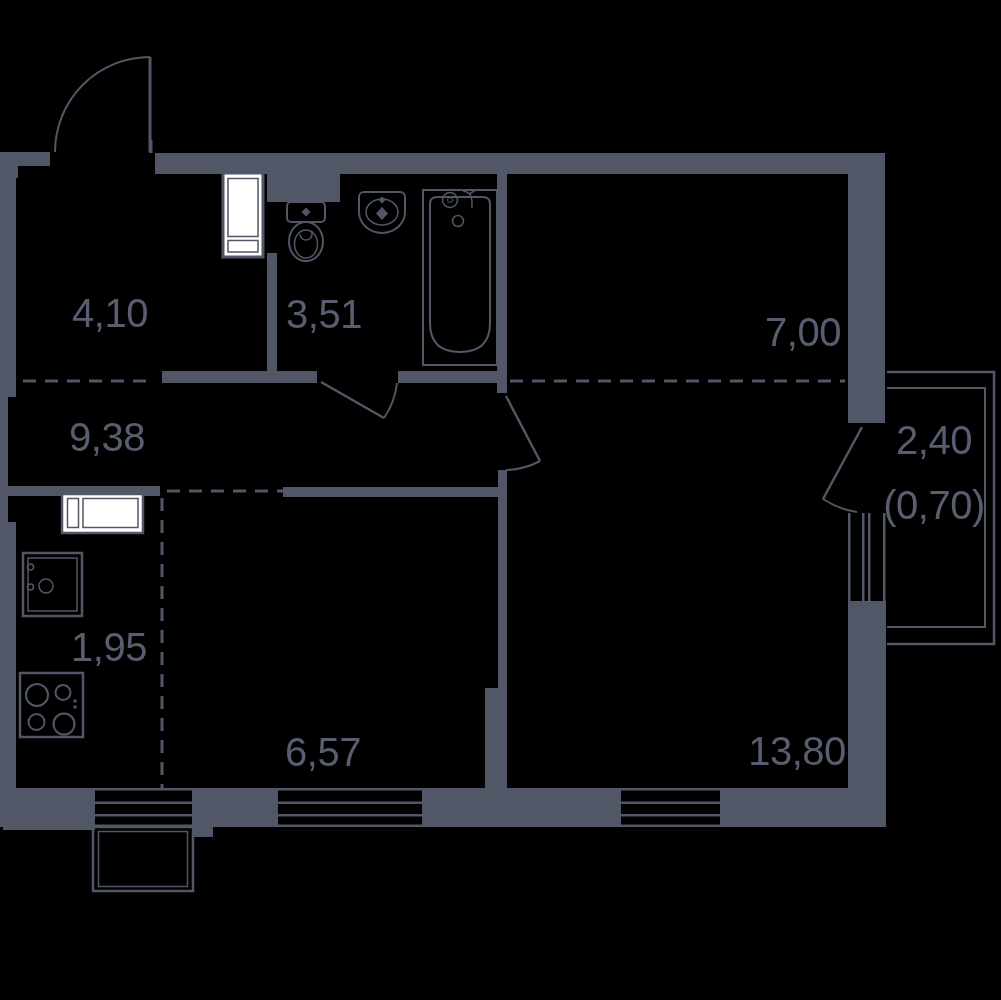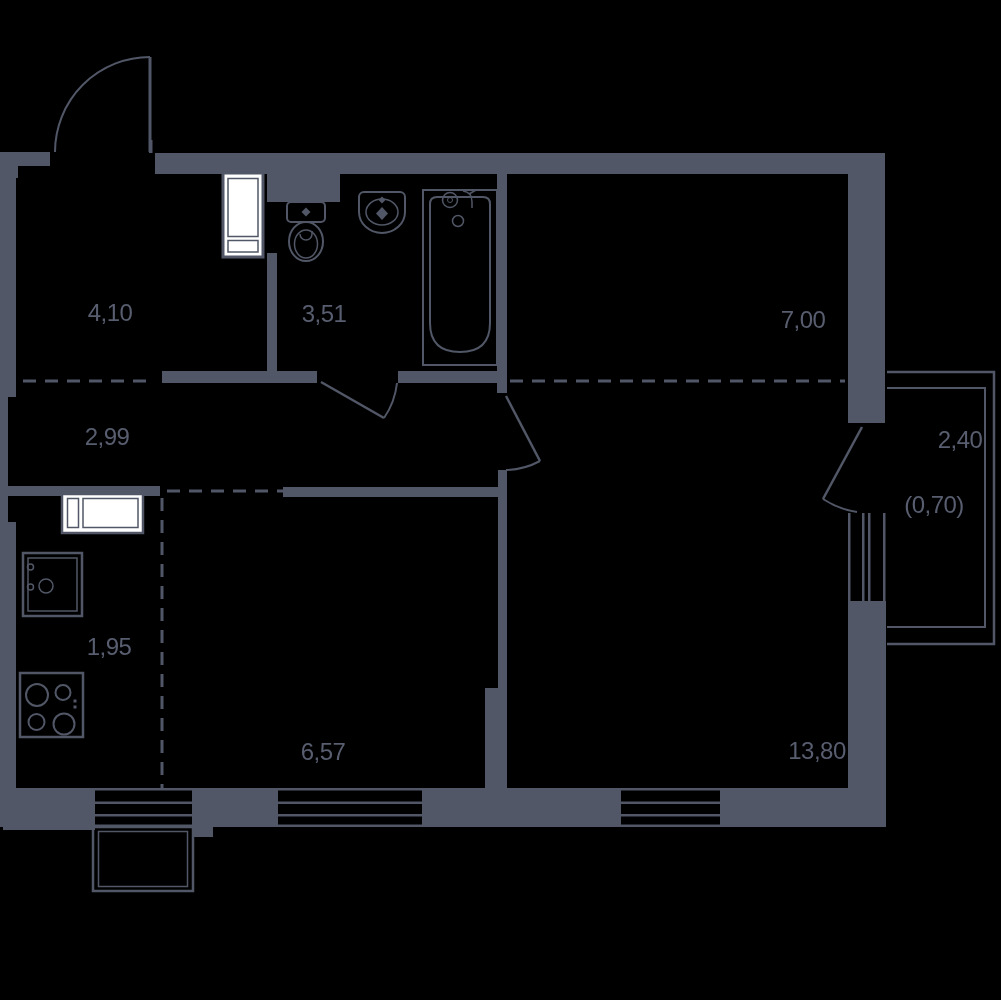--- a/index.html
+++ b/index.html
@@ -13,21 +13,21 @@
     position:relative;width:1001px;height:1000px;background:var(--bg);
     font-family:"Liberation Sans", sans-serif;overflow:hidden;
   }
   #plan-svg{position:absolute;left:0;top:0;}
   .ln{fill:none;stroke:var(--wall);}
   .fl{fill:var(--wall);stroke:none;}
   .wh{fill:var(--fixfill);stroke:var(--wall);}
   .dash{stroke-dasharray:13 9;}
   .lbl{
     position:absolute;transform:translate(-50%,-50%);
-    color:var(--label);font-size:24px;letter-spacing:-0.5px;
+    color:var(--label);font-size:40px;letter-spacing:-0.5px;
     white-space:nowrap;font-weight:400;
   }
 </style>
 </head>
 <body>
 
 <div id="stage">
 
   <svg id="plan-svg" width="1001" height="1000" viewBox="0 0 1001 1000">
 
@@ -176,26 +176,26 @@
     <g>
       <rect class="ln" stroke-width="2.5" x="93" y="827" width="100" height="64"></rect>
       <rect class="ln" stroke-width="1.5" x="98.5" y="831.5" width="89" height="55"></rect>
     </g>
   </svg>
 
   <div class="lbl" style="left:110px;top:313px">4,10</div>
 
   <div class="lbl" style="left:324px;top:314px">3,51</div>
 
-  <div class="lbl" style="left:803px;top:320px">7,00</div>
-
-  <div class="lbl" style="left:107px;top:437px">2,99</div>
-
-  <div class="lbl" style="left:960px;top:440px">2,40</div>
+  <div class="lbl" style="left:803px;top:332px">7,00</div>
+
+  <div class="lbl" style="left:107px;top:437px">9,38</div>
+
+  <div class="lbl" style="left:934px;top:440px">2,40</div>
 
   <div class="lbl" style="left:934px;top:505px">(0,70)</div>
 
   <div class="lbl" style="left:109px;top:647px">1,95</div>
 
   <div class="lbl" style="left:323px;top:752px">6,57</div>
 
-  <div class="lbl" style="left:817px;top:751px">13,80</div>
+  <div class="lbl" style="left:797px;top:751px">13,80</div>
 </div>
 
 </body></html>

